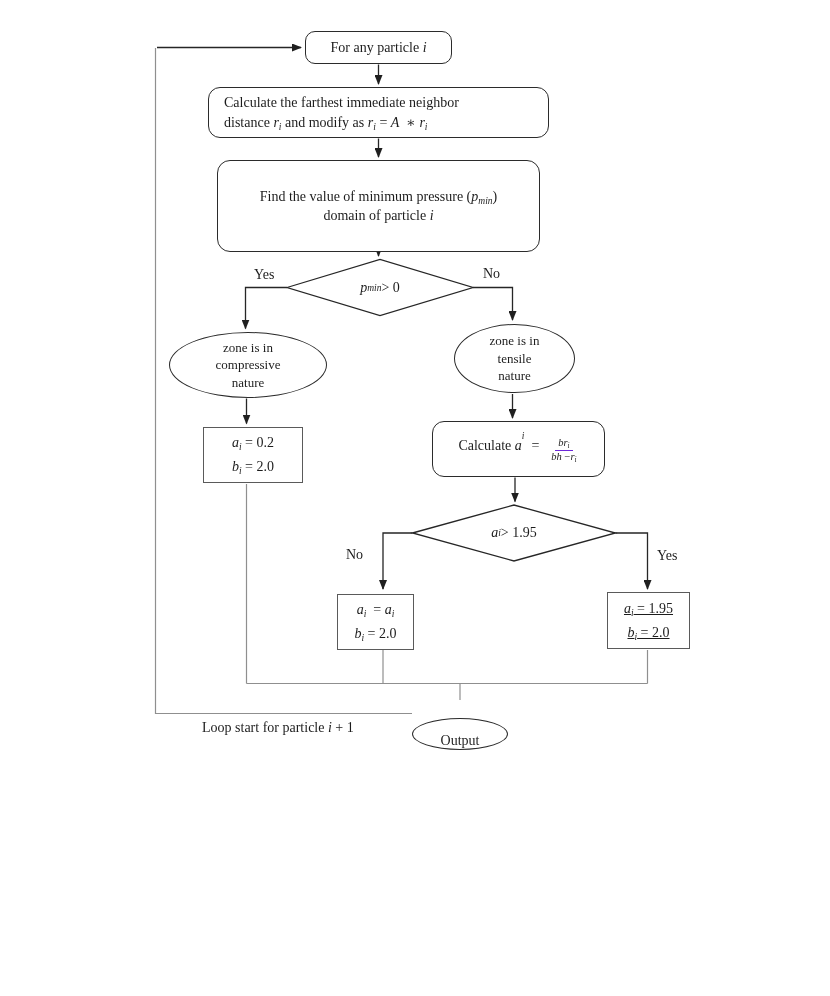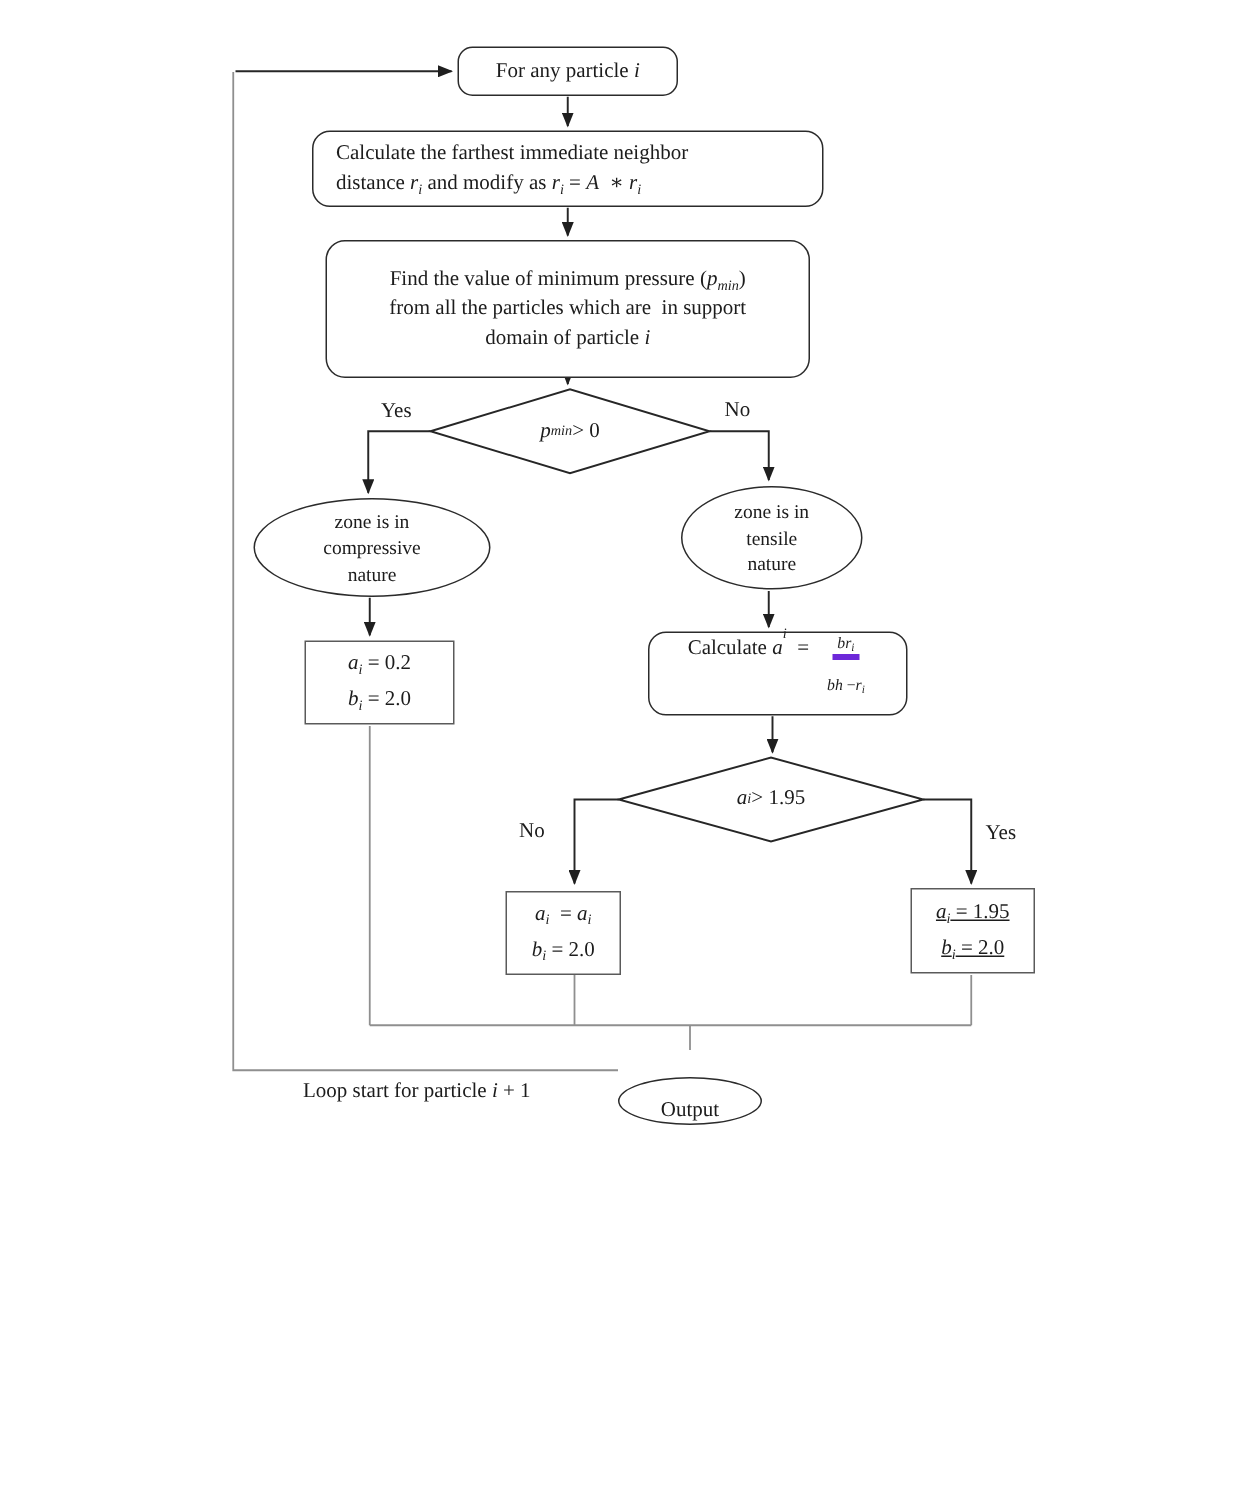--- a/index.html
+++ b/index.html
@@ -19,22 +19,22 @@
   i{font-style:italic;}
   sub{font-size:9.5px;font-style:italic;line-height:0;vertical-align:-3px;}
   .lbl{position:absolute;z-index:3;font-size:14px;line-height:16px;background:transparent;}
   .dtext{position:absolute;z-index:3;display:flex;align-items:center;justify-content:center;
          font-size:14px;}
   .ellipse .ln{line-height:17.5px;font-size:13px;}
   .smallbox .ln{line-height:24px;font-size:14px;}
   .calcrow{display:flex;justify-content:center;flex-direction:row;}
   .frac{display:inline-flex;flex-direction:column;align-items:center;
         font-size:10.5px;line-height:1.15;margin-left:3px;transform:translateY(1px);}
-  .frac .num{padding:0 3px;border-bottom:4px solid #6d28d9;}
-  .frac .den{padding:12px 2px;}
+  .frac .num{padding:0 3px;border-bottom:1px solid #6d28d9;}
+  .frac .den{padding:0 2px;}
   .frac sub{font-size:7.5px;vertical-align:-2px;}
 </style>
 </head>
 <body>
 
 <div class="stage">
 
   <svg width="830" height="996" viewBox="0 0 830 996">
     <defs>
       <marker id="ah" viewBox="0 0 10 8" markerWidth="10" markerHeight="8" refX="9" refY="4" orient="auto" markerUnits="userSpaceOnUse">
@@ -75,21 +75,20 @@
     <div class="ln"><span>For any particle </span><i>i</i></div>
   </div>
 
   <div class="node rounded lft" style="left:208px;top:87px;width:341px;height:51px;padding-left:15px;">
     <div class="ln"><span>Calculate the farthest immediate neighbor</span></div>
     <div class="ln"><span>distance </span><i>r</i><sub>i</sub><span> and modify as </span><i>r</i><sub>i</sub><span> = </span><i>A</i><span>  ∗ </span><i>r</i><sub>i</sub></div>
   </div>
 
   <div class="node rounded ctr" style="left:217px;top:160px;width:323px;height:92px;border-radius:13px;line-height:19.5px;">
     <div class="ln"><span>Find the value of minimum pressure (</span><i>p</i><sub>min</sub><span>)</span></div>
-    <div class="ln"><span>from all the particles which are  in support</span></div>
     <div class="ln"><span>domain of particle </span><i>i</i></div>
   </div>
 
   <div class="dtext" style="left:320px;top:276px;width:120px;height:23px;">
     <i>p</i>
       <sub>min</sub>
       <span> &gt; 0</span>
   </div>
 
   <div class="lbl" style="left:254px;top:267px;"><span>Yes</span></div>

